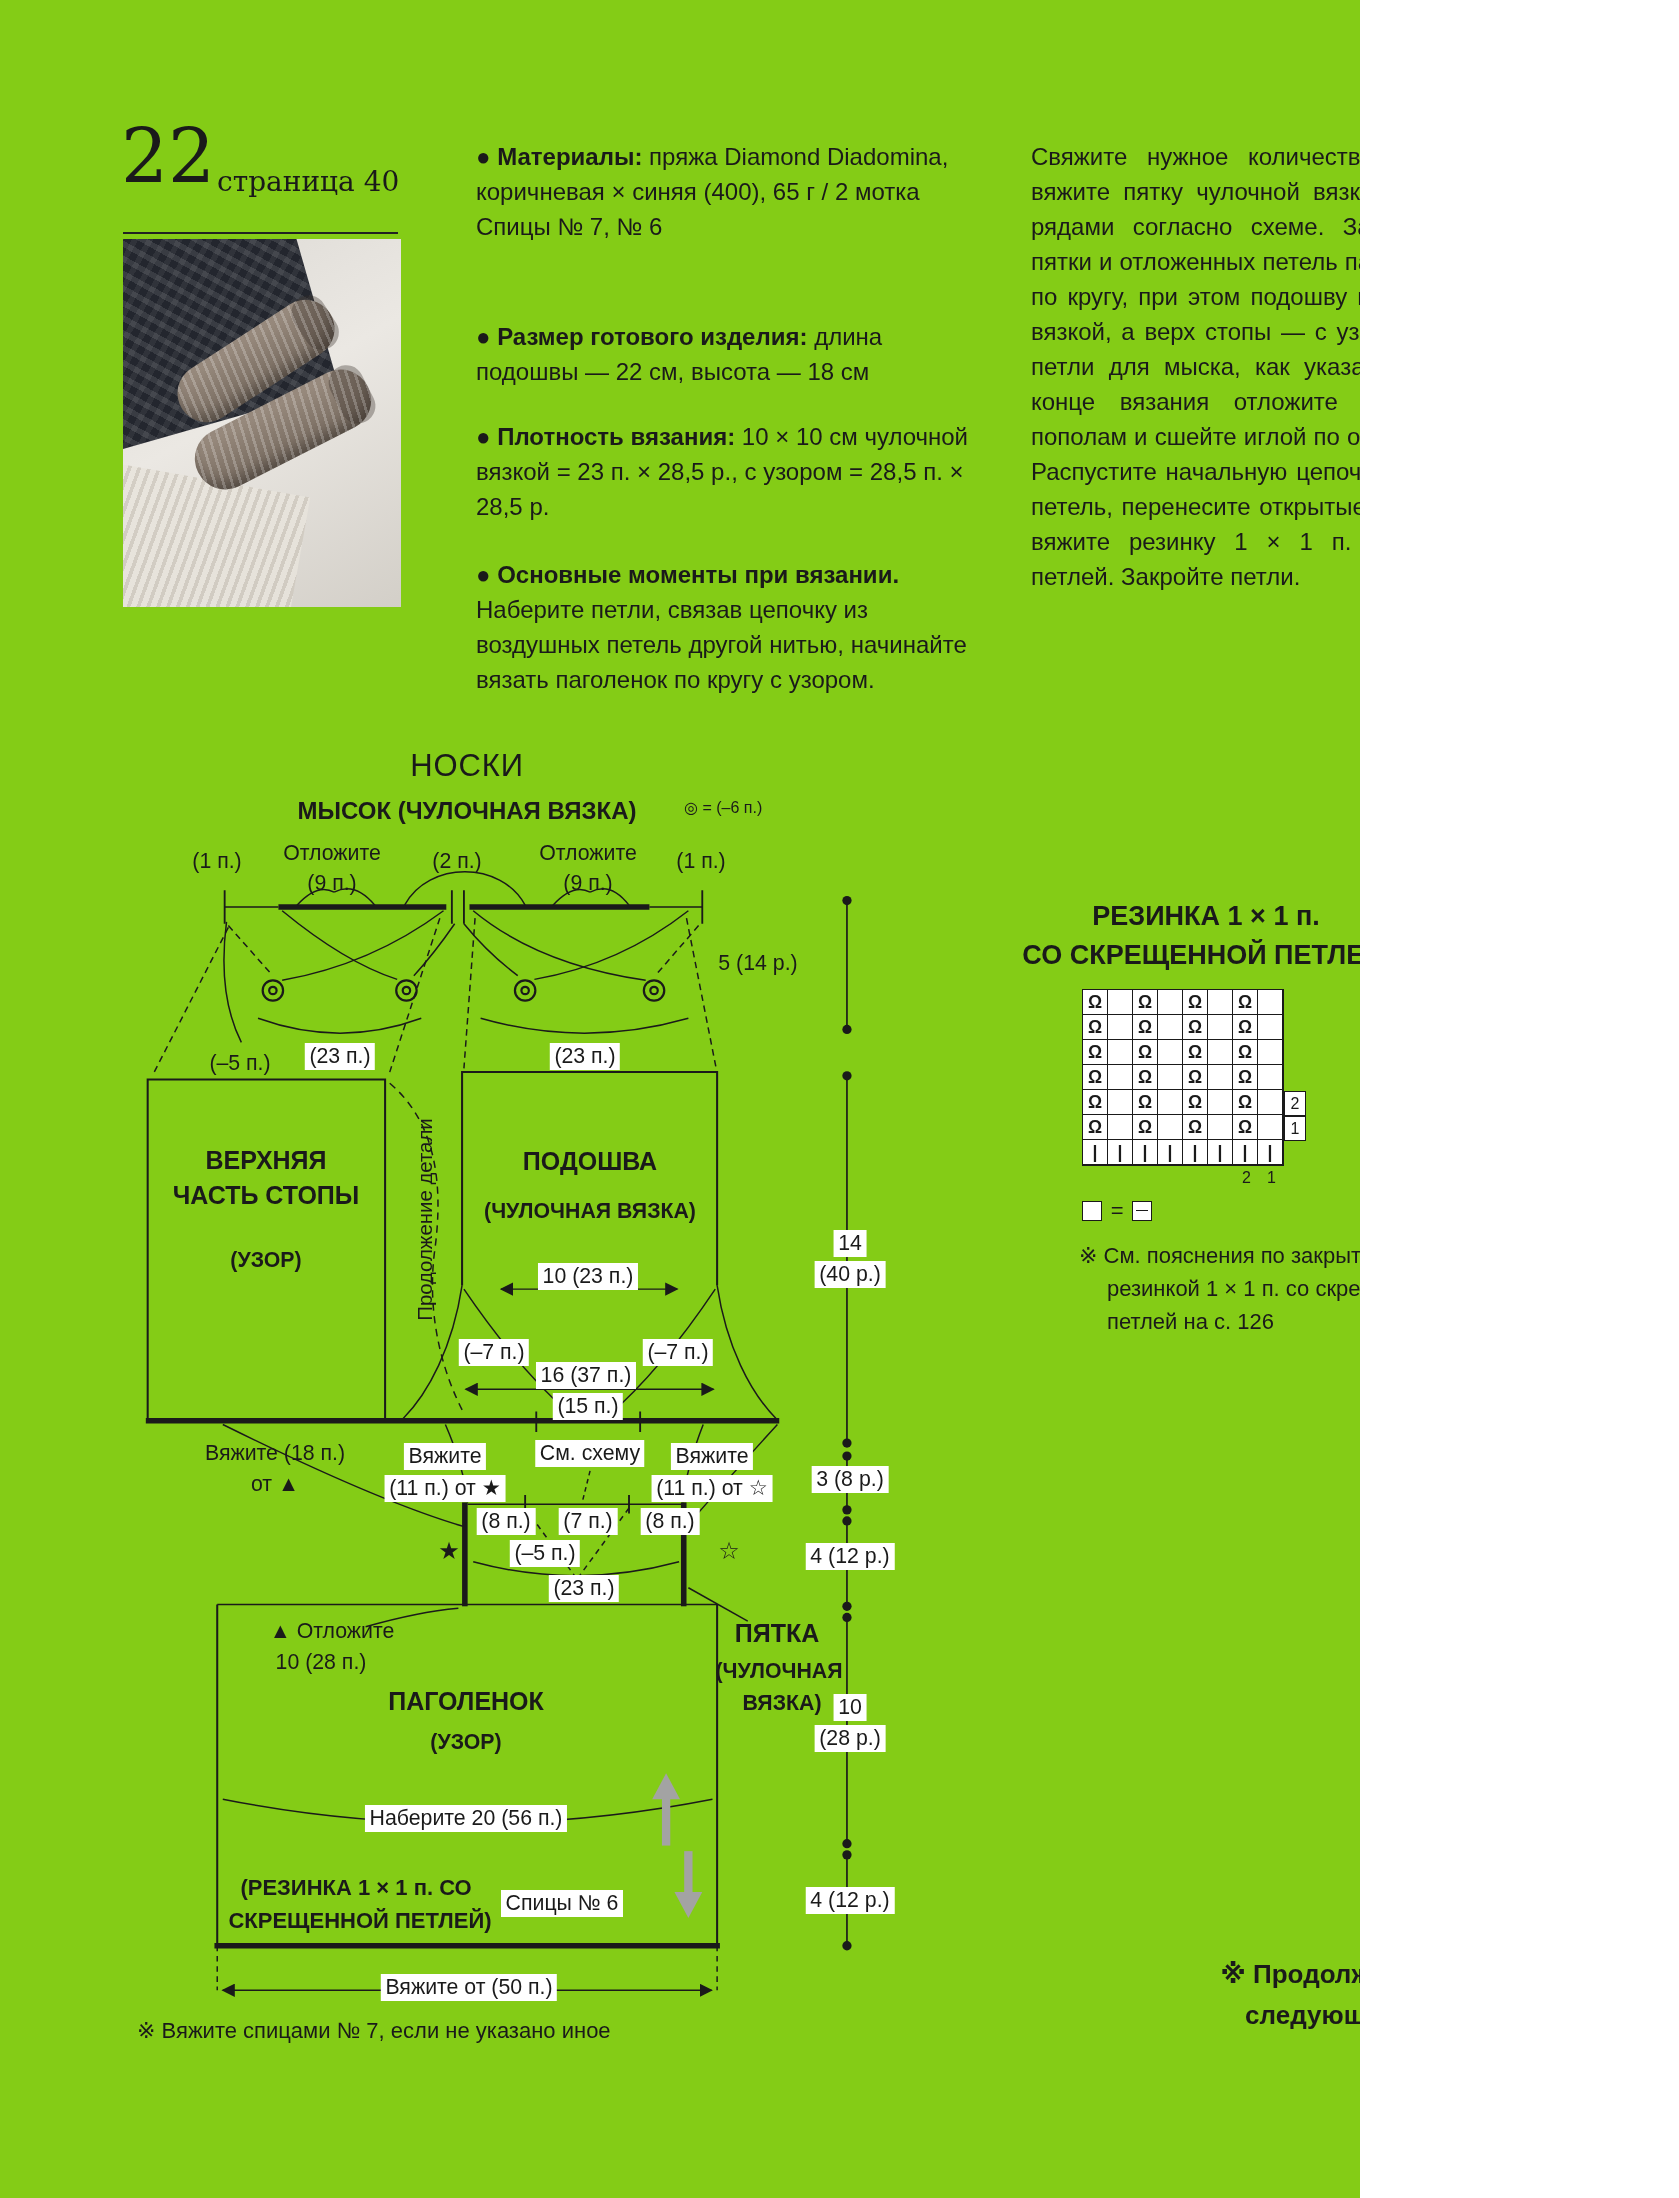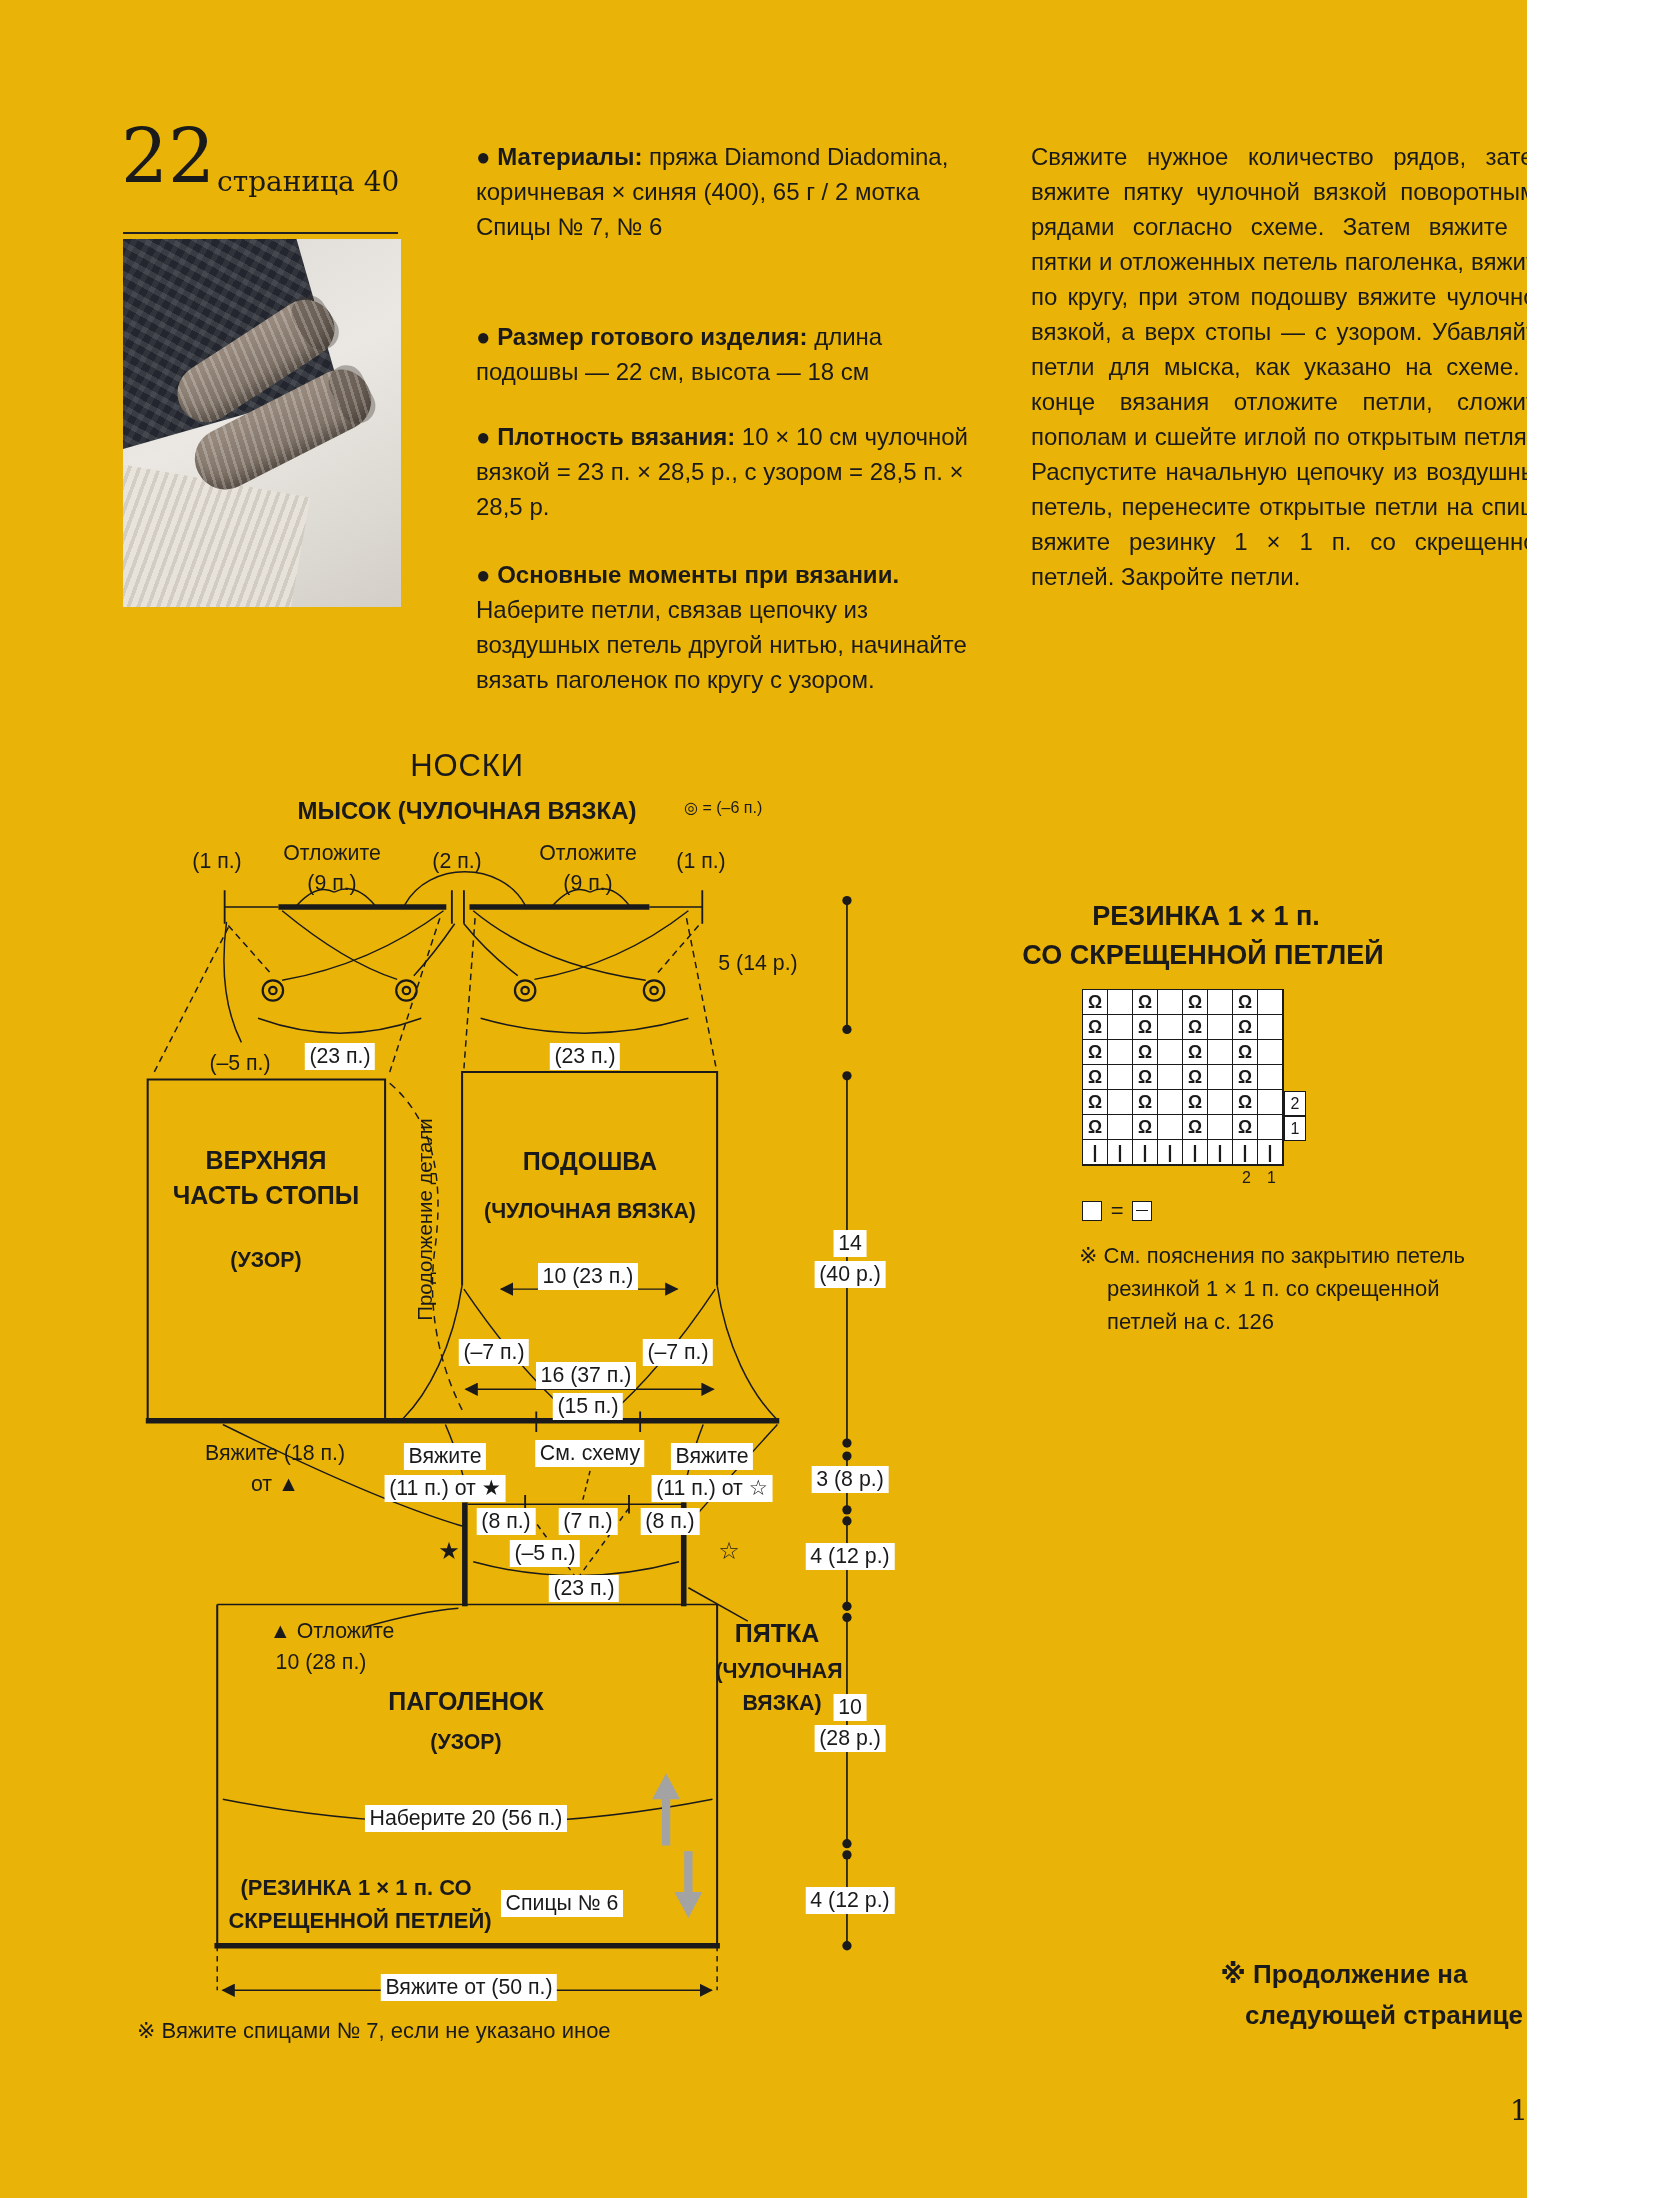--- a/index.html
+++ b/index.html
@@ -1,18 +1,18 @@
 <!DOCTYPE html>
 <html style="font-size:15px"><head>
 <meta charset="utf-8">
 <style>
   * { margin:0; padding:0; box-sizing:border-box; }
   html,body { background:#ffffff; }
   body { font-family:"Liberation Sans","DejaVu Sans",sans-serif; color:#1a1a1a; }
-  .page { position:relative; width:1527px; height:2198px; background:#eab308; overflow:hidden; }
+  .page { position:relative; width:1360px; height:2198px; background:#84cc16; overflow:hidden; }
   .c { transform:translateX(-50%); }
   .lbl { position:absolute; font-size:21.3px; line-height:1.25; white-space:nowrap; text-align:center; }
   .wb { background:#fff; padding:0 4.6px; }
   .b { font-weight:bold; }
 
   
   .issue-num { position:absolute; left:121px; top:119px; font-family:"DejaVu Serif","Liberation Serif",serif; font-size:74px; line-height:1; }
   .page-ref { position:absolute; left:217px; top:165px; font-family:"DejaVu Serif","Liberation Serif",serif; font-size:28px; }
   .header-rule { position:absolute; left:123px; top:232px; width:275px; height:1.9px; background:#222; }
 

